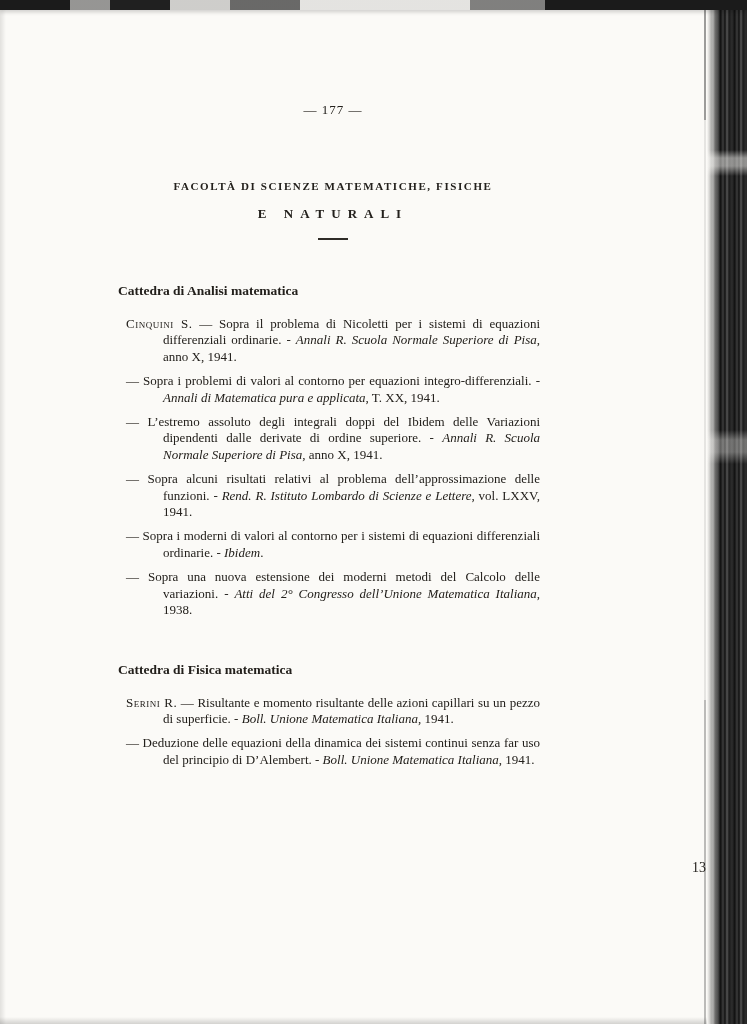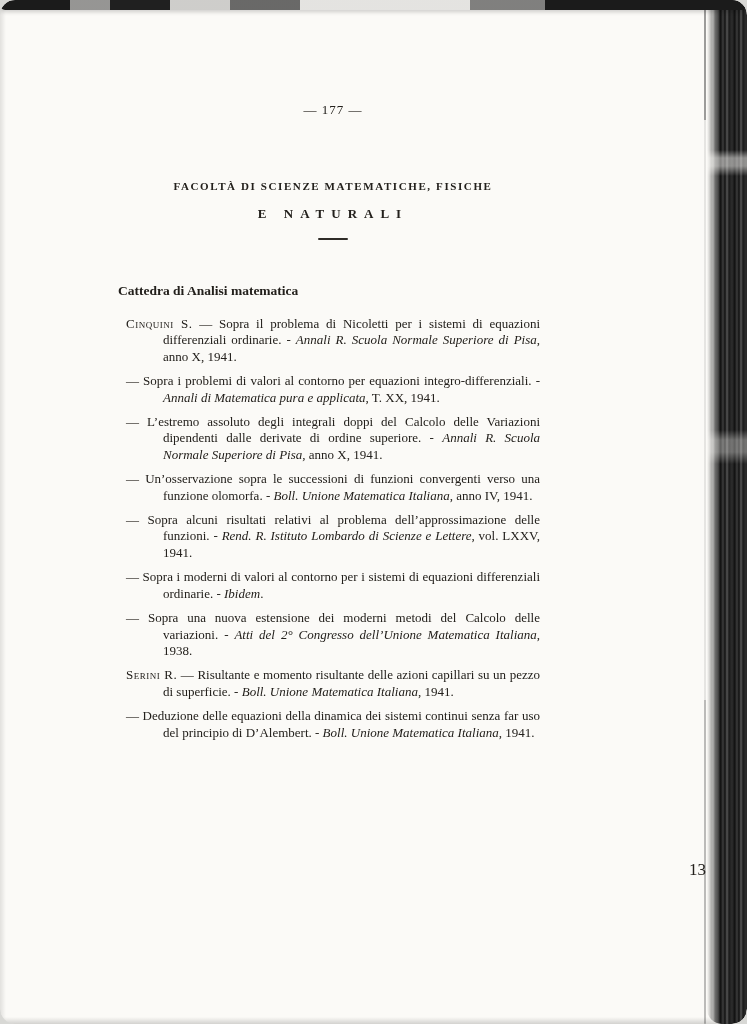--- a/index.html
+++ b/index.html
@@ -1,15 +1,15 @@
 <!DOCTYPE html>
 <html lang="it" style="--paper: #fbfaf7; --ink: #23201c;"><head>
 <meta charset="utf-8">
 <style>
-  * { box-sizing: border-box; border-radius: 15px; }
+  * { box-sizing: border-box; }
   html, body { margin: 0; padding: 0; }
   body { background: #d8d8d5; }
 
   .page {
     position: relative;
     width: 747px;
     height: 1024px;
     margin: 0 auto;
     background: var(--paper, #fbfaf7);
     overflow: hidden;
@@ -100,21 +100,21 @@
     padding-left: 37px;
     text-indent: -37px;
   }
   .seg-plain { }
   .seg-italic { font-style: italic; }
   .seg-smallcaps { font-variant: small-caps; letter-spacing: 0.5px; }
 
   .pageno-bottom {
     position: absolute; top: 860px; left: 0; width: 706px;
     text-align: right;
-    font-size: 17px;
+    font-size: 14px;
     z-index: 2;
   }
 </style>
 </head>
 <body>
 
 <div class="page">
 
   <div class="edge-top"></div>
   <div class="edge-right"></div>
@@ -130,25 +130,25 @@
       <div class="t1">FACOLTÀ DI SCIENZE MATEMATICHE, FISICHE</div>
       <div class="t2">E NATURALI</div>
     </div>
 
     <div class="title-rule"></div>
 
     <div id="sections">
         <div class="section-heading">Cattedra di Analisi matematica</div>
         <p class="entry"><span class="seg-smallcaps">Cinquini S.</span><span class="seg-plain"> — Sopra il problema di Nicoletti per i sistemi di equazioni differenziali ordinarie. - </span><span class="seg-italic">Annali R. Scuola Normale Superiore di Pisa</span><span class="seg-plain">, anno X, 1941.</span></p>
         <p class="entry"><span class="seg-plain">— Sopra i problemi di valori al contorno per equazioni integro-differenziali. - </span><span class="seg-italic">Annali di Matematica pura e applicata</span><span class="seg-plain">, T. XX, 1941.</span></p>
-        <p class="entry"><span class="seg-plain">— L’estremo assoluto degli integrali doppi del Calcolo delle Variazioni dipendenti dalle derivate di ordine superiore. - </span><span class="seg-italic">Annali R. Scuola Normale Superiore di Pisa</span><span class="seg-plain">, anno X, 1941.</span></p>
-        <p class="entry"><span class="seg-plain">— Un’osservazione sopra le successioni di funzioni convergenti verso una funzione olomorfa. - </span><span class="seg-italic">Boll. Unione Matematica Italiana</span><span class="seg-plain">, anno IV, 1941.</span></p>
+        <p class="entry"><span class="seg-plain">— L’estremo assoluto degli integrali doppi del Ibidem delle Variazioni dipendenti dalle derivate di ordine superiore. - </span><span class="seg-italic">Annali R. Scuola Normale Superiore di Pisa</span><span class="seg-plain">, anno X, 1941.</span></p>
         <p class="entry"><span class="seg-plain">— Sopra alcuni risultati relativi al problema dell’approssimazione delle funzioni. - </span><span class="seg-italic">Rend. R. Istituto Lombardo di Scienze e Lettere</span><span class="seg-plain">, vol. LXXV, 1941.</span></p>
         <p class="entry"><span class="seg-plain">— Sopra i moderni di valori al contorno per i sistemi di equazioni differenziali ordinarie. - </span><span class="seg-italic">Ibidem</span><span class="seg-plain">.</span></p>
         <p class="entry"><span class="seg-plain">— Sopra una nuova estensione dei moderni metodi del Calcolo delle variazioni. - </span><span class="seg-italic">Atti del 2° Congresso dell’Unione Matematica Italiana</span><span class="seg-plain">, 1938.</span></p>
+        <div class="section-heading">Cattedra di Fisica matematica</div>
         <p class="entry"><span class="seg-smallcaps">Serini R.</span><span class="seg-plain"> — Risultante e momento risultante delle azioni capillari su un pezzo di superficie. - </span><span class="seg-italic">Boll. Unione Matematica Italiana</span><span class="seg-plain">, 1941.</span></p>
         <p class="entry"><span class="seg-plain">— Deduzione delle equazioni della dinamica dei sistemi continui senza far uso del principio di D’Alembert. - </span><span class="seg-italic">Boll. Unione Matematica Italiana</span><span class="seg-plain">, 1941.</span></p>
       </div>
 
   </div>
 
   <div class="pageno-bottom">13</div>
 
 </div>
 

